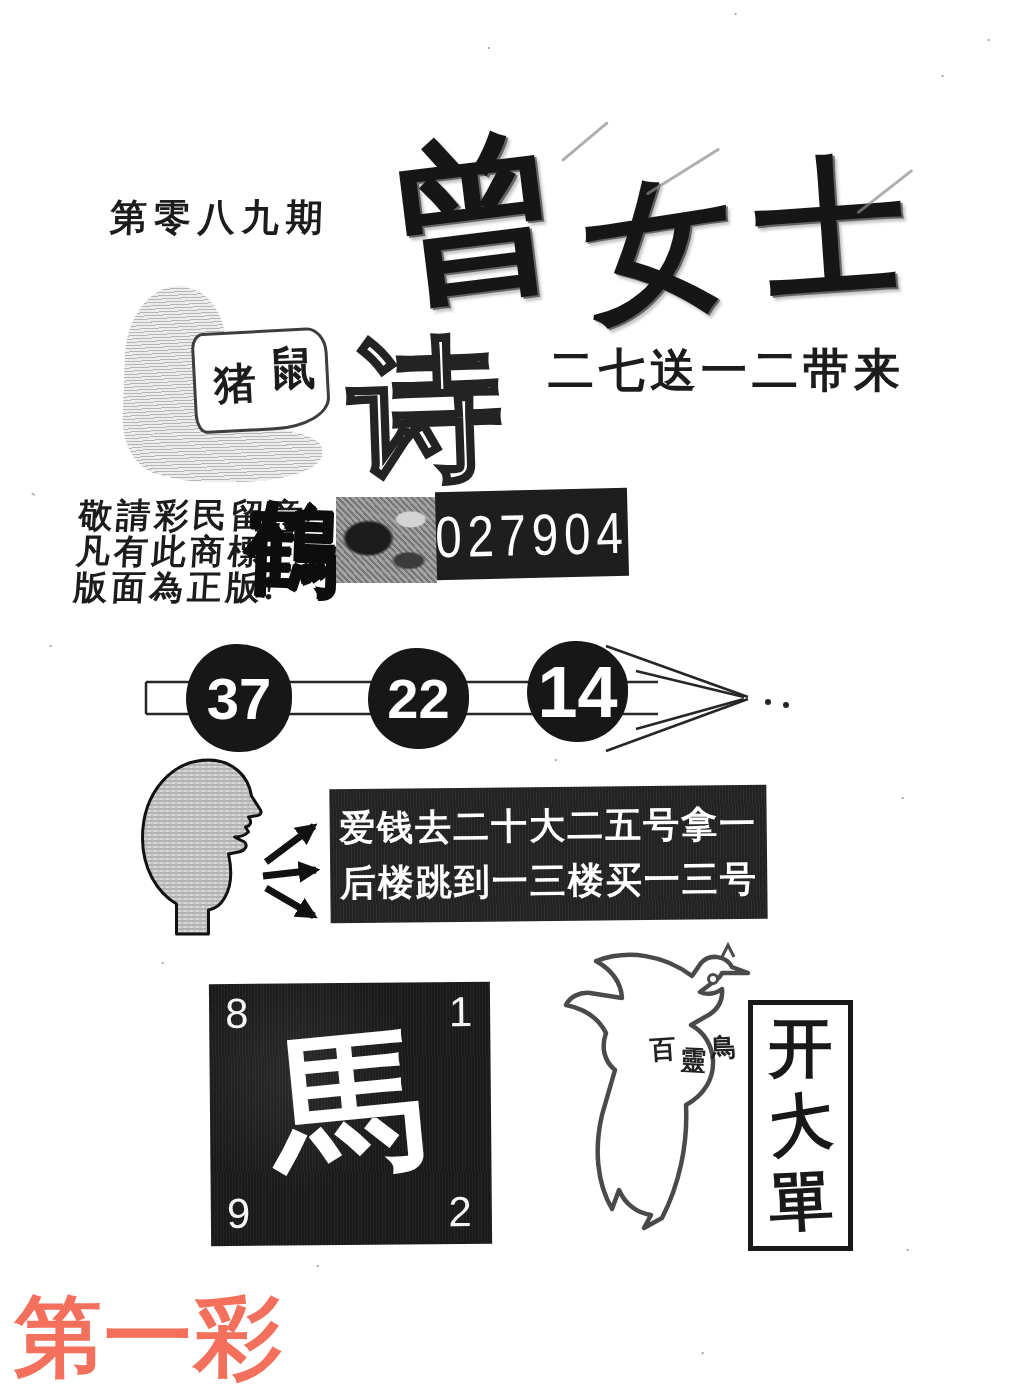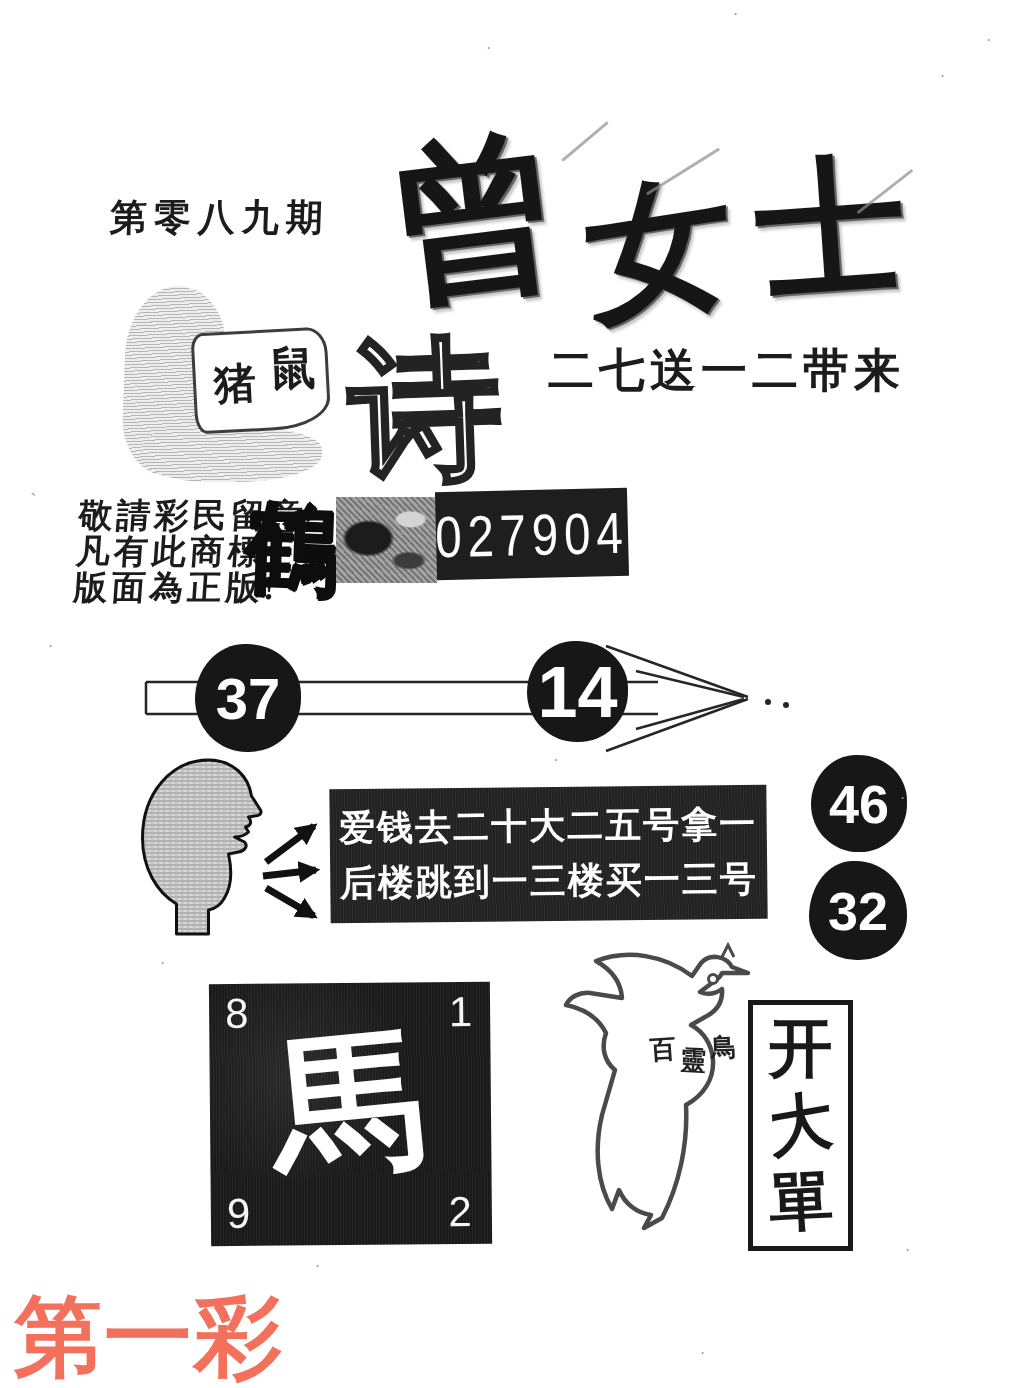--- a/index.html
+++ b/index.html
@@ -53,21 +53,21 @@
       transform:rotate(-1.4deg);display:flex;align-items:center;justify-content:center;
       box-shadow:0 0 0 1px #1e1e1e;}
   .serial-box span{font-family:"Liberation Sans","DejaVu Sans",sans-serif;font-size:58px;
       color:#fdfdfd;letter-spacing:7px;transform:scaleX(.82);font-weight:400;}
 
   
   .seq-arrow{left:138px;top:638px;width:660px;height:120px;}
   .ball{position:absolute;background:#171717;border-radius:48% 52% 50% 50% / 52% 48% 50% 50%;
       display:flex;align-items:center;justify-content:center;color:#fff;
       font-family:"Liberation Sans","DejaVu Sans",sans-serif;font-weight:bold;}
-  .b37{left:195px;top:644px;width:106px;height:108px;font-size:58px;}
+  .b37{left:186px;top:644px;width:106px;height:108px;font-size:58px;}
   .b22{left:368px;top:648px;width:101px;height:101px;font-size:56px;}
   .b14{left:527px;top:641px;width:101px;height:101px;font-size:72px;}
   .b34{left:811px;top:643px;width:96px;height:96px;font-size:54px;}
   .b46{left:811px;top:755px;width:96px;height:97px;font-size:54px;}
   .b32{left:809px;top:861px;width:98px;height:99px;font-size:54px;border-radius:46% 54% 50% 50%/58% 55% 45% 45%;}
 
   
   .head-svg{left:130px;top:752px;width:145px;height:185px;}
   .mouth-arrows{left:256px;top:806px;width:92px;height:132px;}
   .speech{left:330px;top:787px;width:437px;height:134px;background:#222;
@@ -151,23 +151,22 @@
   <svg class="abs seq-arrow" viewBox="0 0 660 120">
     <g stroke="#262626" stroke-width="2.5" fill="none">
       <path d="M8 44 H520 M8 76 H520 M8 44 V76"></path>
       <path d="M468 8 L610 59 M468 113 L610 61"></path>
       <path d="M498 33 L606 59 M498 91 L606 61"></path>
     </g>
     <circle cx="630" cy="64" r="3" fill="#262626"></circle>
     <circle cx="648" cy="67" r="3" fill="#262626"></circle>
   </svg>
   <div class="ball b37">37</div>
+  <div class="ball b22">22</div>
   <div class="ball b14">14</div>
-  <div class="ball b46">46</div>
-  <div class="ball b32">32</div>
 
   <svg class="abs head-svg" viewBox="0 0 140 185">
     <defs>
       <pattern id="hatch" width="6" height="4" patternUnits="userSpaceOnUse">
         <rect width="6" height="4" fill="#dcdcdc"></rect>
         <path d="M0 1 H6" stroke="#8f8f8f" stroke-width="1.1"></path>
         <path d="M0 3 H3.5" stroke="#a5a5a5" stroke-width=".8"></path>
       </pattern>
     </defs>
     <path d="M44 182 L44 152 C24 140 10 116 10 86 C10 40 40 8 76 8

